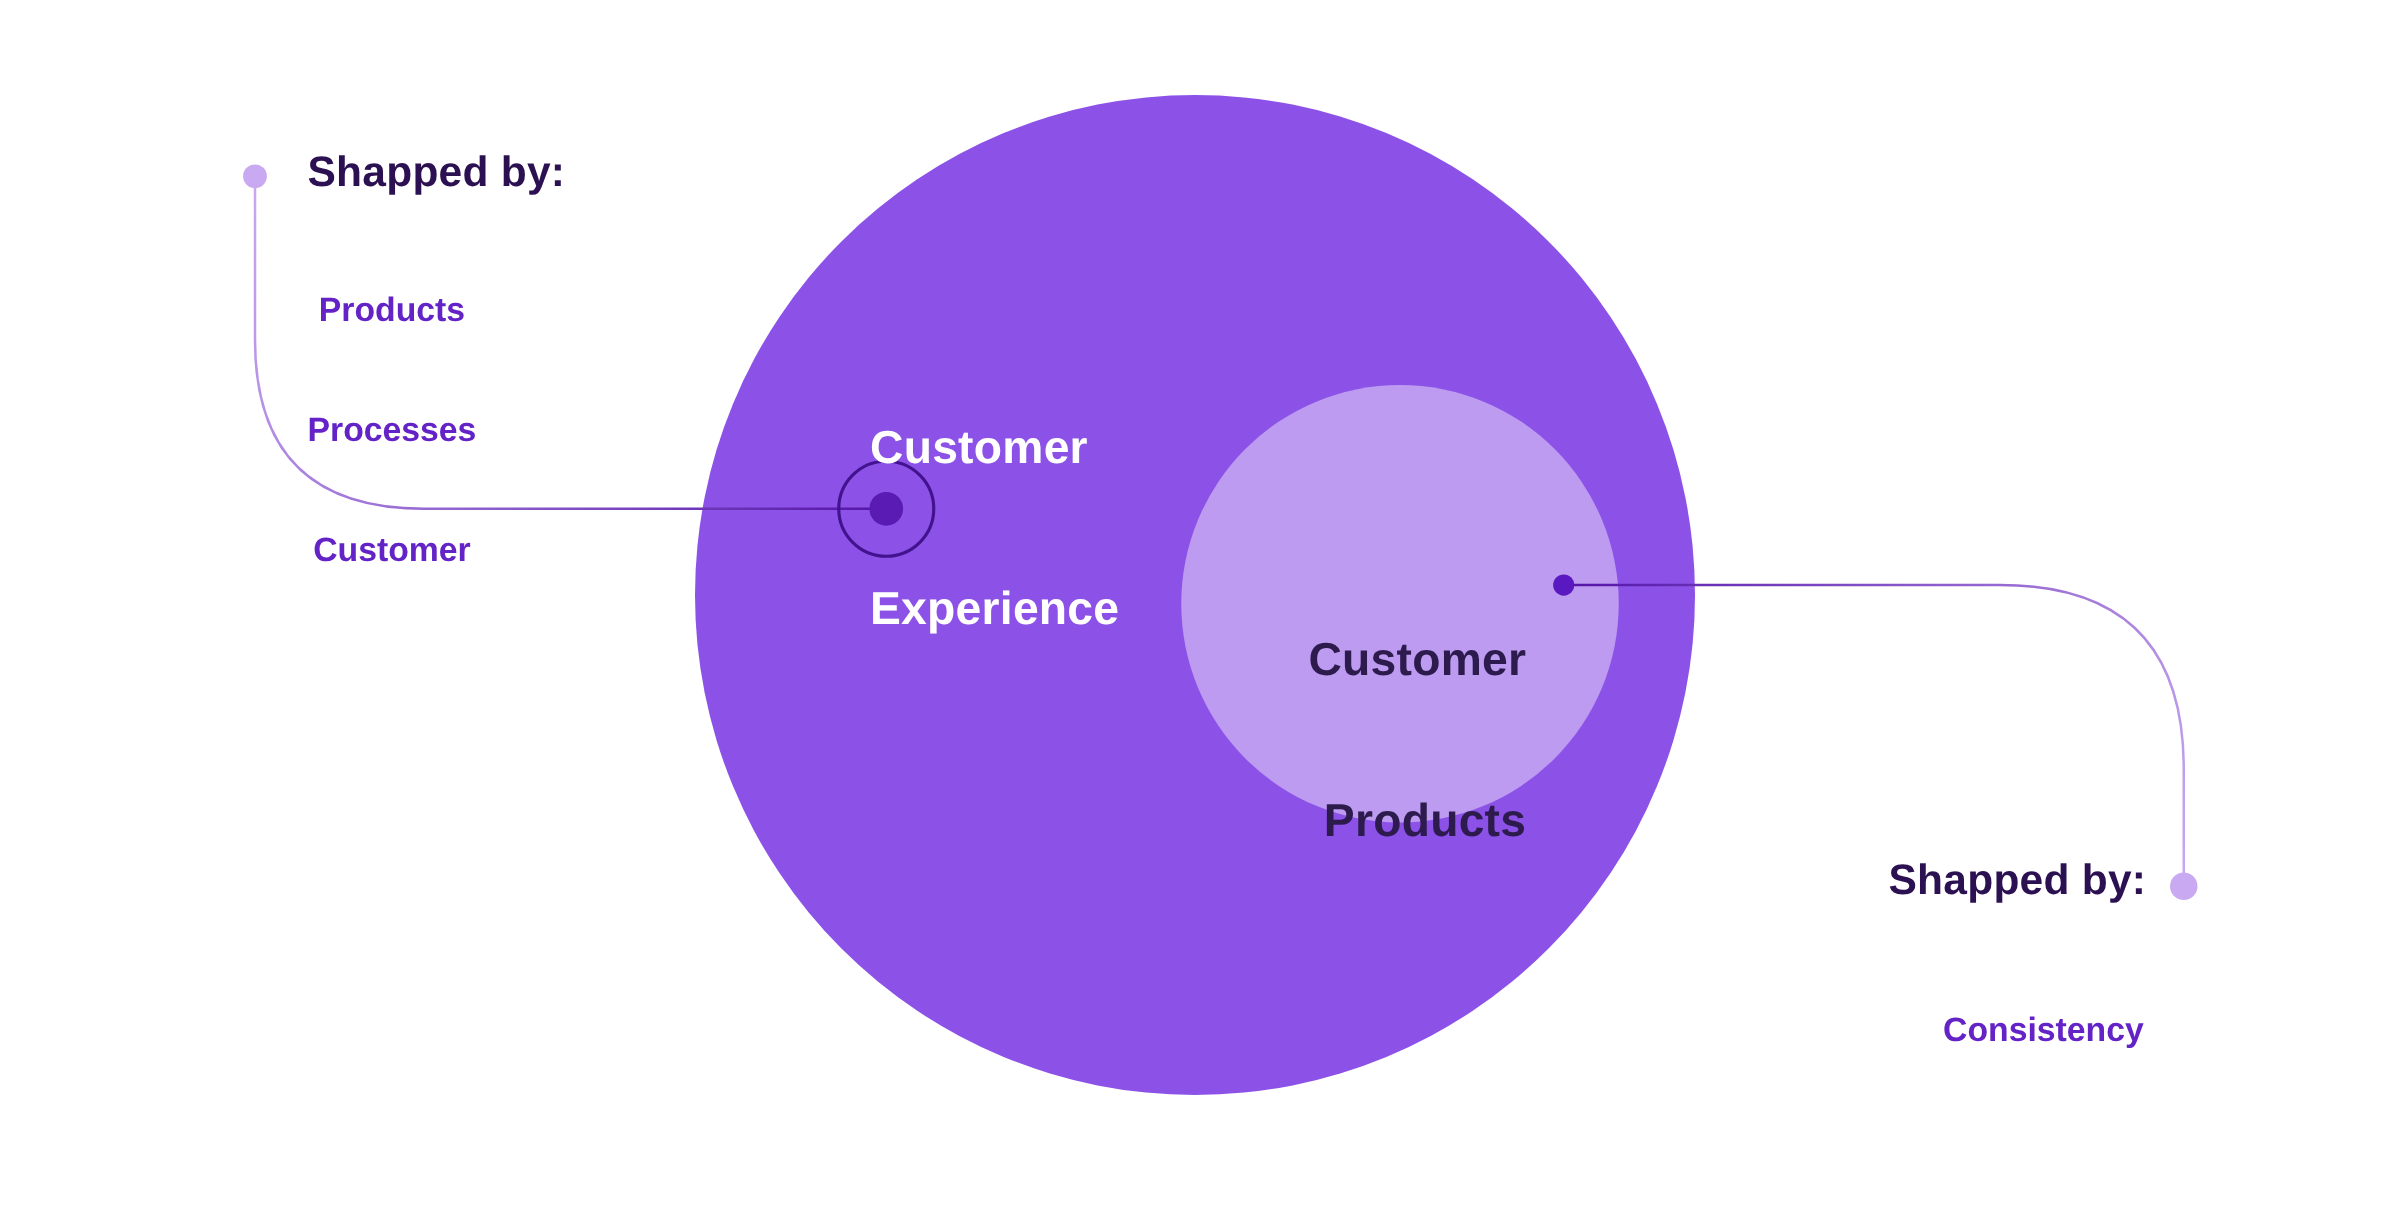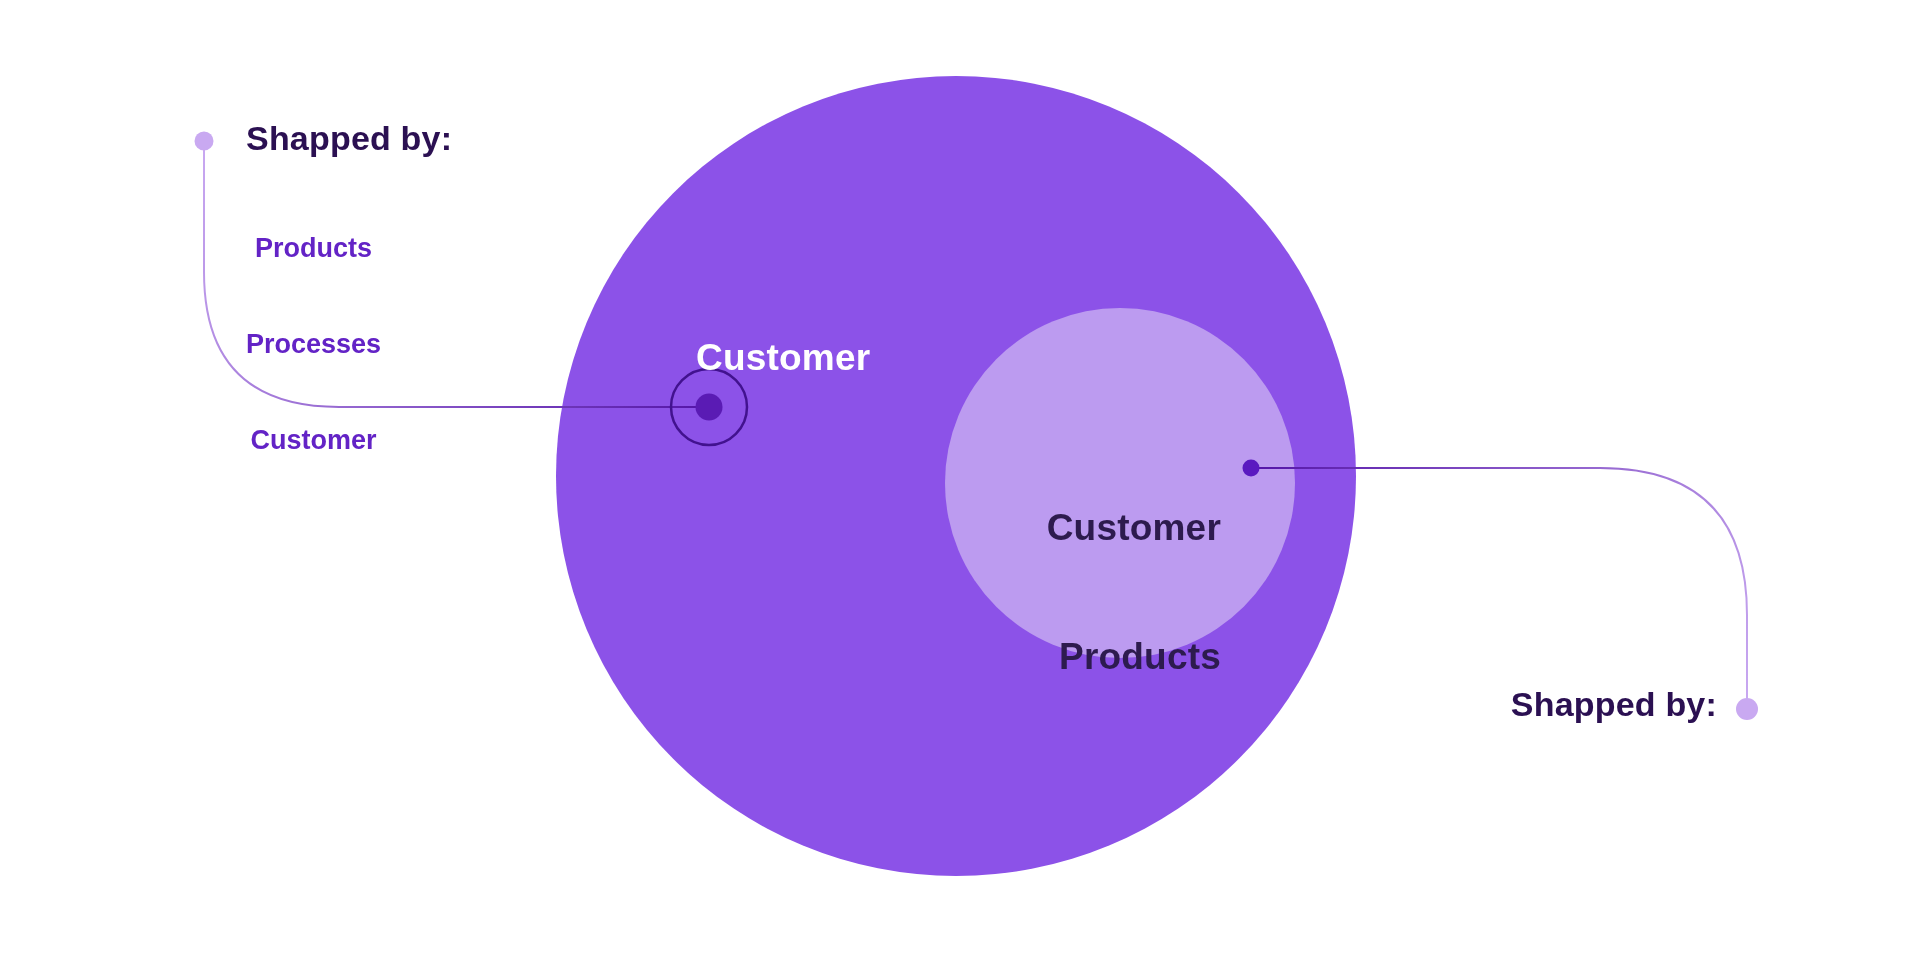--- a/index.html
+++ b/index.html
@@ -110,32 +110,34 @@
     <circle cx="1747" cy="709" r="11" fill="#c9a9f1"></circle>
 
     <circle cx="1251" cy="468" r="8.5" fill="#5a19c0"></circle>
 
     <circle cx="709" cy="407" r="38" fill="none" stroke-width="2.5" stroke="#42128f"></circle>
     <circle cx="709" cy="407" r="13.5" fill="#5a1bb4"></circle>
   </svg>
 
   <div class="label outer-circle-label">
     <div>Customer</div>
+    <div>Experience</div>
   </div>
 
   <div class="label inner-circle-label">
     <div>Customer</div>
     <div>Products</div>
   </div>
 
   <div class="label note-title left-note-title">Shapped by:</div>
   <div class="label note-list left-note-list">
     <div>Products</div>
     <div>Processes</div>
     <div>Customer</div>
   </div>
 
   <div class="label note-title right-note-title">Shapped by:</div>
   <div class="label note-list right-note-list">
+    <div>Consistency</div>
     
   </div>
 
 </div>
 
 </body></html>

